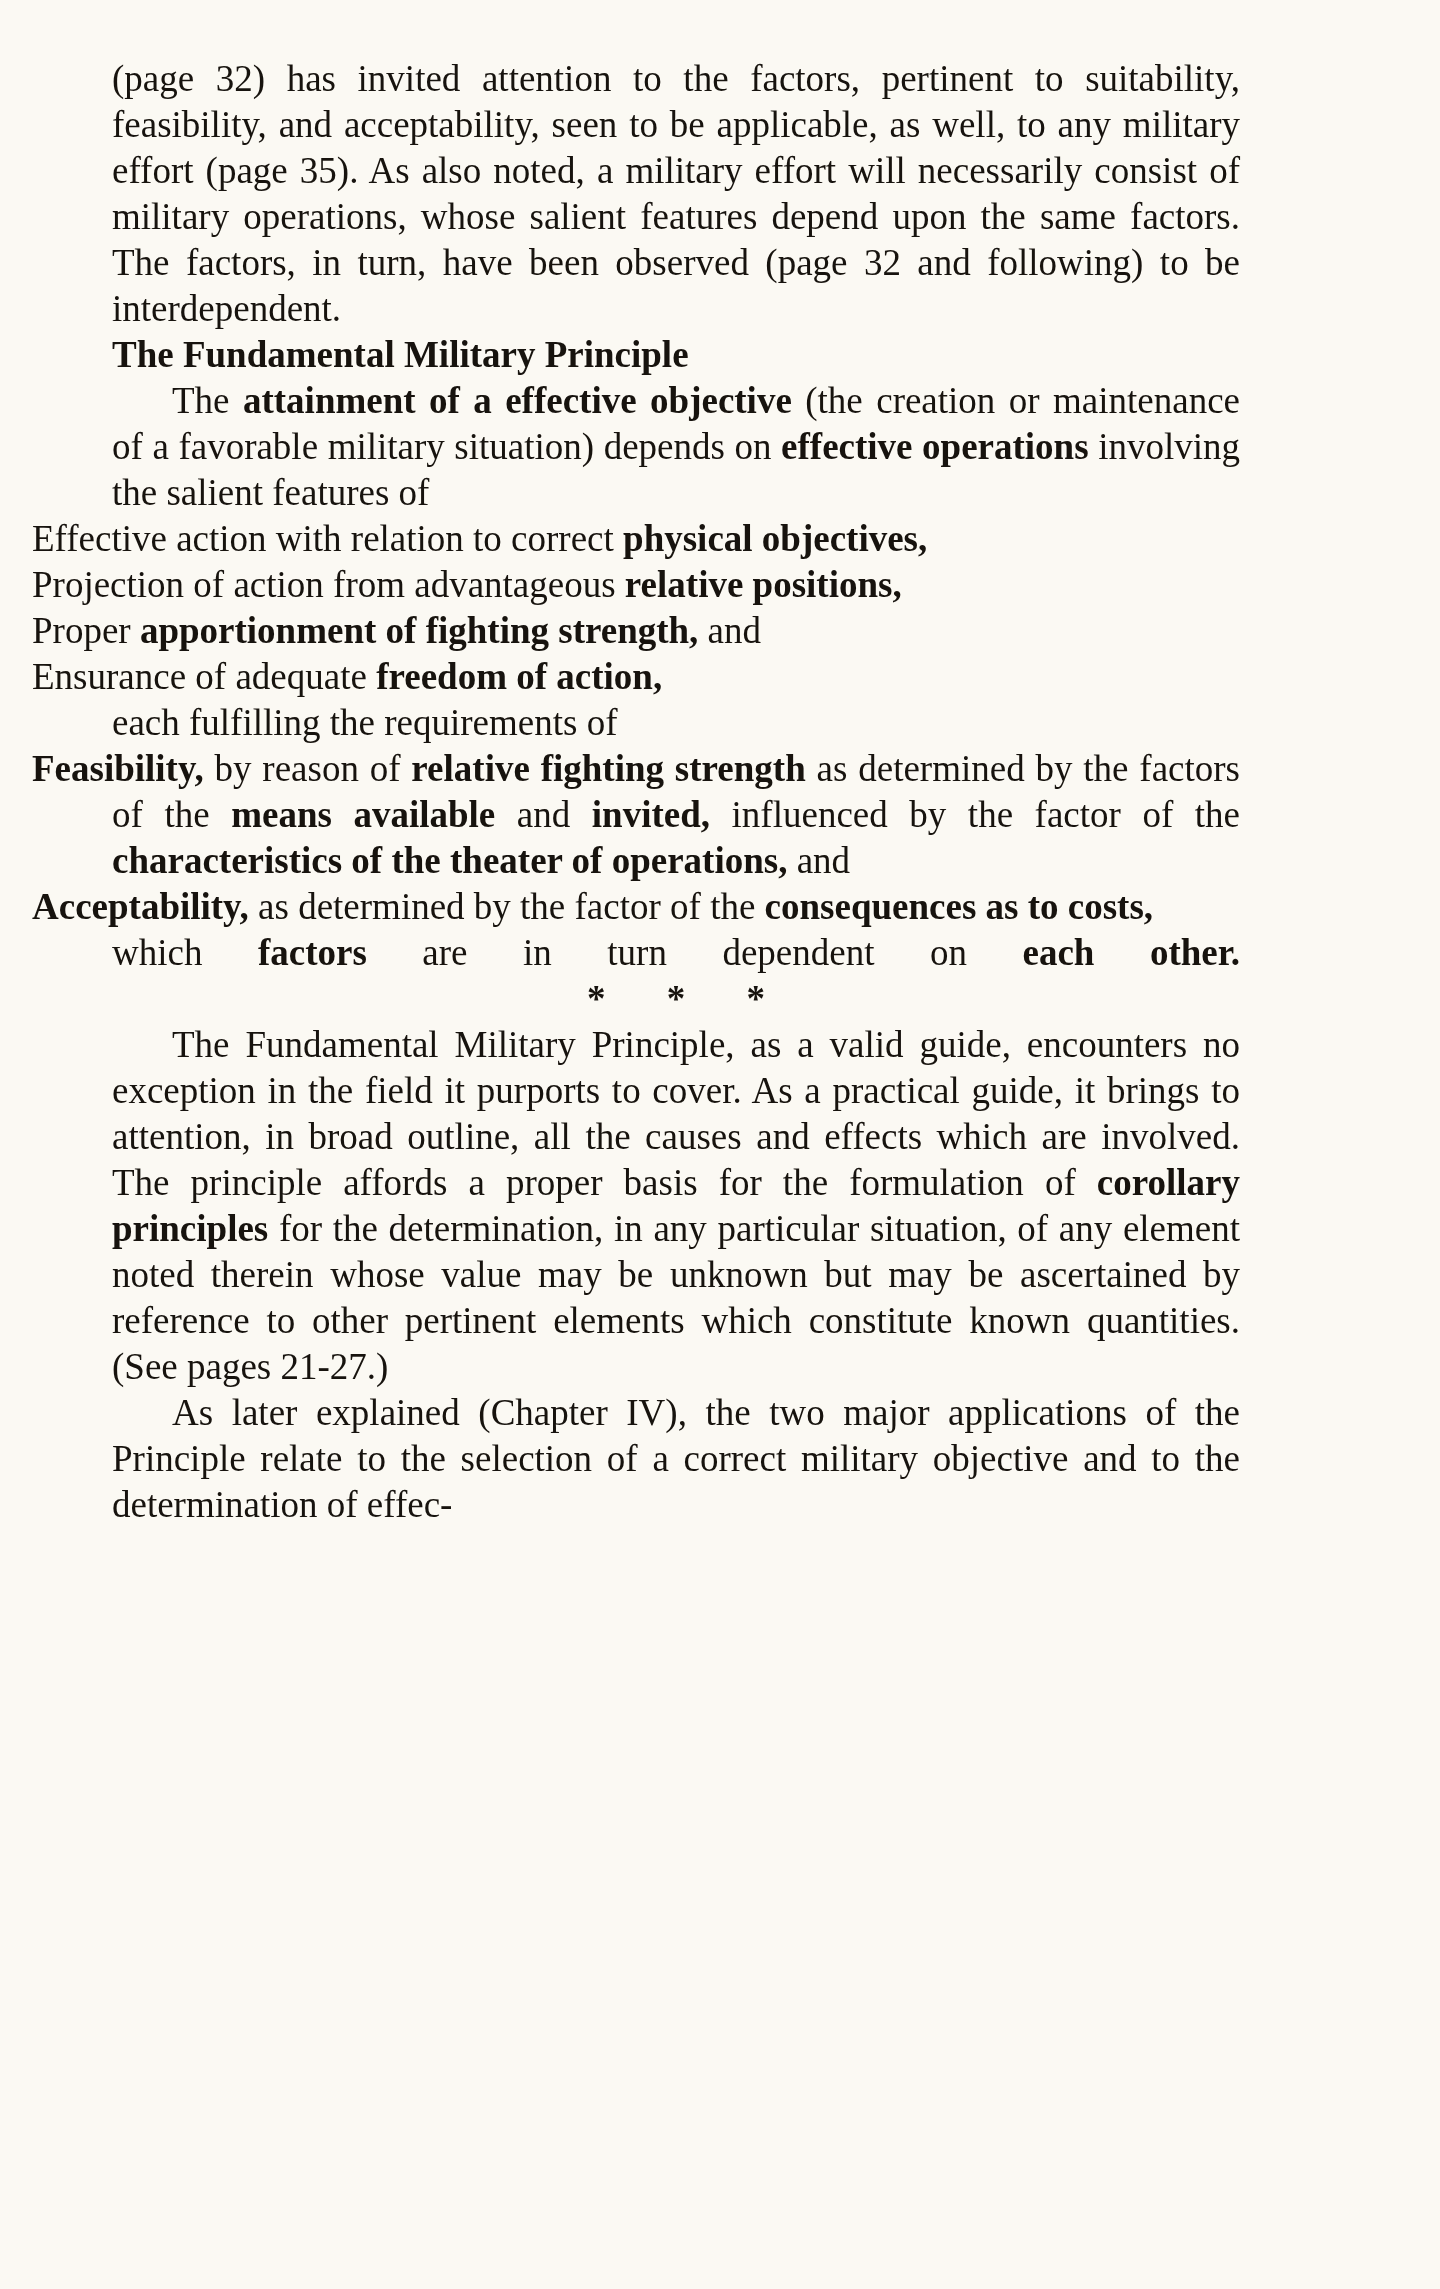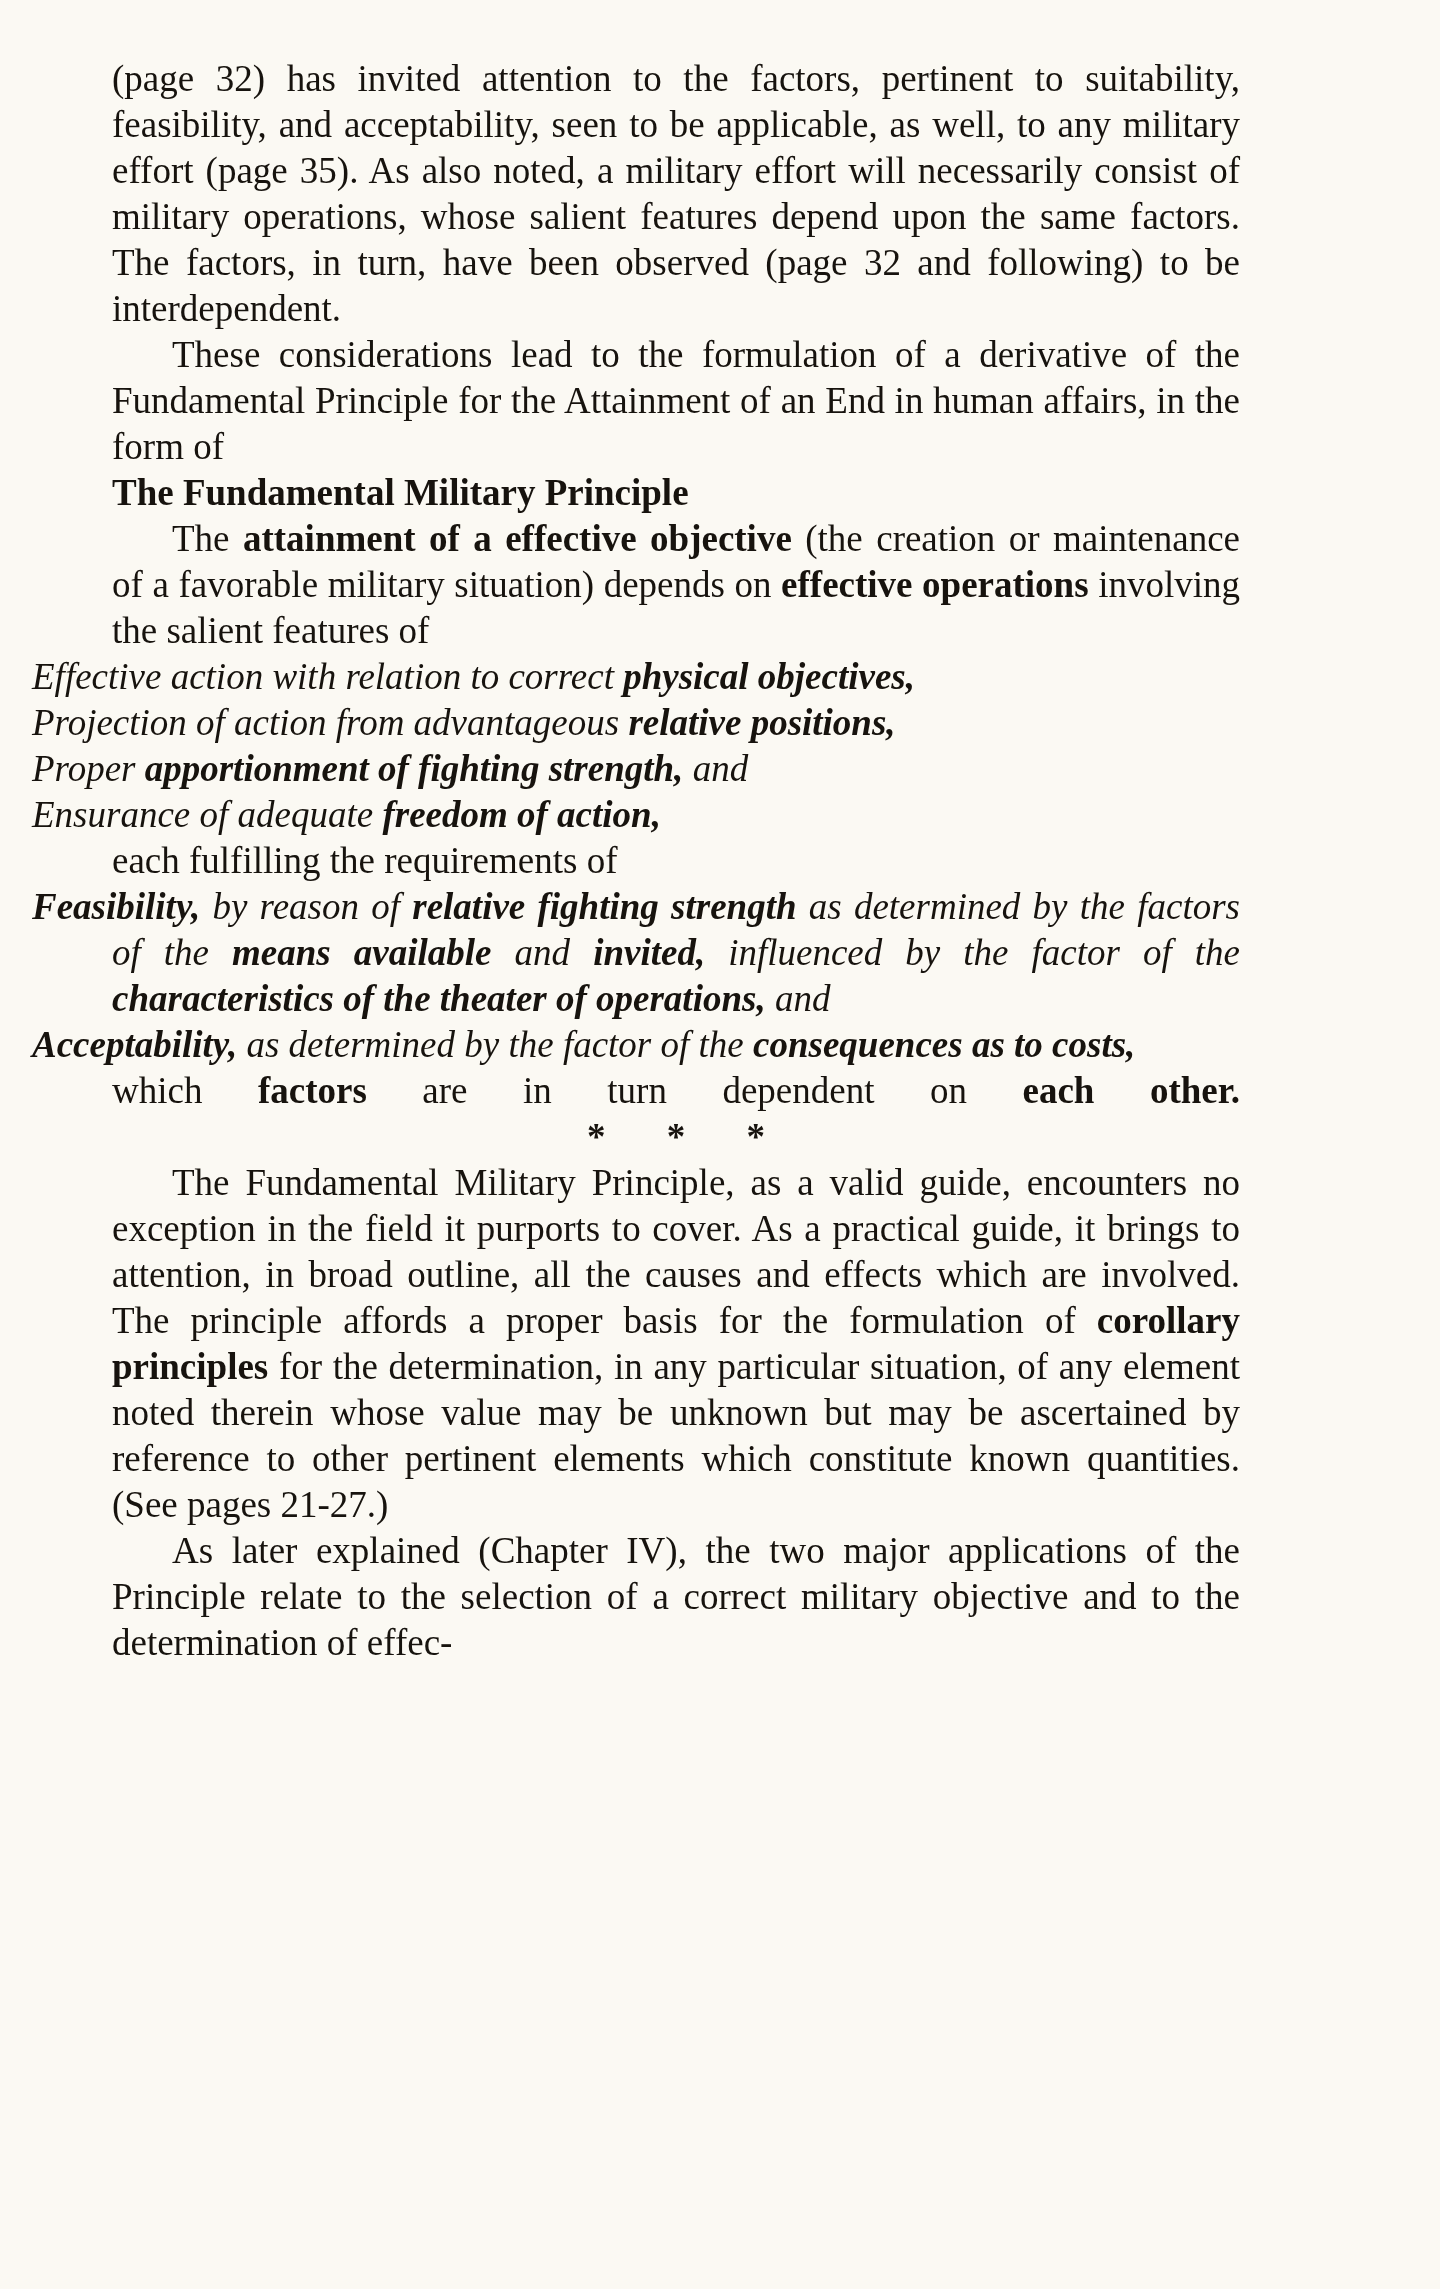--- a/index.html
+++ b/index.html
@@ -21,21 +21,20 @@
     overflow:hidden;
   }
   .page p, .page h2{margin:0;padding:0;font-size:37px;line-height:46px;}
   .para{text-align:justify;}
   .indent{text-indent:60px;}
   .heading{text-align:left;font-weight:bold;}
   .item{
     margin-left:280px;
     text-indent:-80px;
     text-align:justify;
-    font-style:italic;
   }
   .which{
     margin-left:130px;
     text-align:justify;
     text-align-last:justify;
   }
   .stars{
     text-align:center;
     font-weight:bold;
     word-spacing:52px;
@@ -51,21 +50,20 @@
   }
   b{font-weight:bold;}
 </style>
 </head>
 <body>
 
 <div class="page">
 
   <p class="para">(page 32) has invited attention to the factors, pertinent to suitability, feasibility, and acceptability, seen to be applicable, as well, to any military effort (page 35). As also noted, a military effort will necessarily consist of military operations, whose salient features depend upon the same factors. The factors, in turn, have been observed (page 32 and following) to be interdependent.</p>
 
-  <p class="para indent">These considerations lead to the formulation of a derivative of the Fundamental Principle for the Attainment of an End in human affairs, in the form of</p>
 
   <h2 class="heading"><b>The Fundamental Military Principle</b></h2>
 
   <p class="para indent">The <b>attainment of a effective objective</b> (the creation or maintenance of a favorable military situation) depends on <b>effective operations</b> involving the salient features of</p>
 
   <p class="para item">Effective action with relation to correct <b>physical objectives,</b></p>
 
   <p class="para item">Projection of action from advantageous <b>relative positions,</b></p>
 
   <p class="para item">Proper <b>apportionment of fighting strength,</b> and</p>

